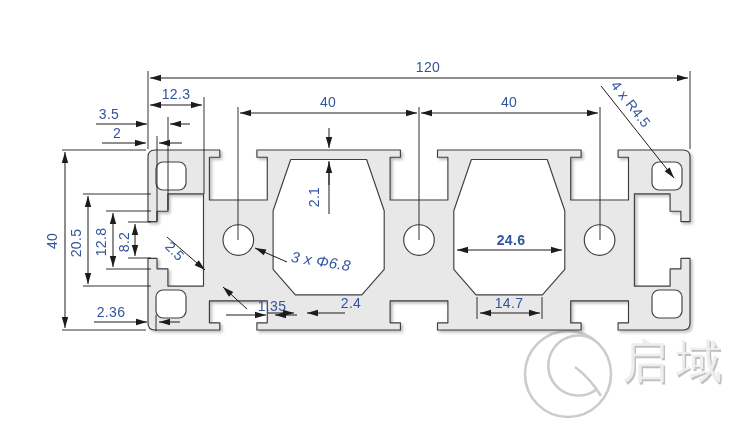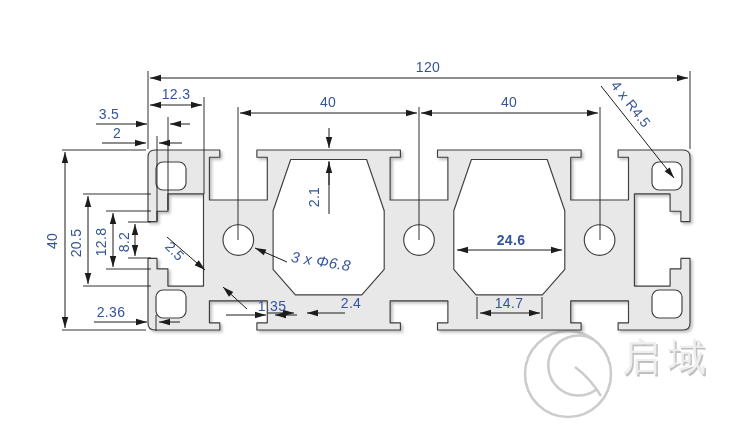--- a/index.html
+++ b/index.html
@@ -12,21 +12,21 @@
     position:absolute;transform:translate(-50%,-50%);
     font-size:14px;line-height:1;color:#33549c;white-space:nowrap;
     letter-spacing:0.3px;
   }
   .rot-ccw{transform:translate(-50%,-50%) rotate(-90deg);}
   .rot-52{transform:translate(-50%,-50%) rotate(52deg);}
   .rot-46{transform:translate(-50%,-50%) rotate(46deg);}
   .rot-10i{transform:translate(-50%,-50%) rotate(9deg);font-style:italic;font-size:15px;}
   .watermark-text{
     position:absolute;left:622px;top:338px;width:120px;
-    font-size:38px;letter-spacing:8px;line-height:1;
+    font-size:46px;letter-spacing:8px;line-height:1;
     color:#eeeeee;
     text-shadow:1.5px 1.5px 0 #c0c0c0, -1px -1px 0 #ffffff;
     font-family:"DejaVu Sans","Liberation Sans",sans-serif;
   }
 </style>
 </head>
 <body>
 
 <div id="stage">
 

